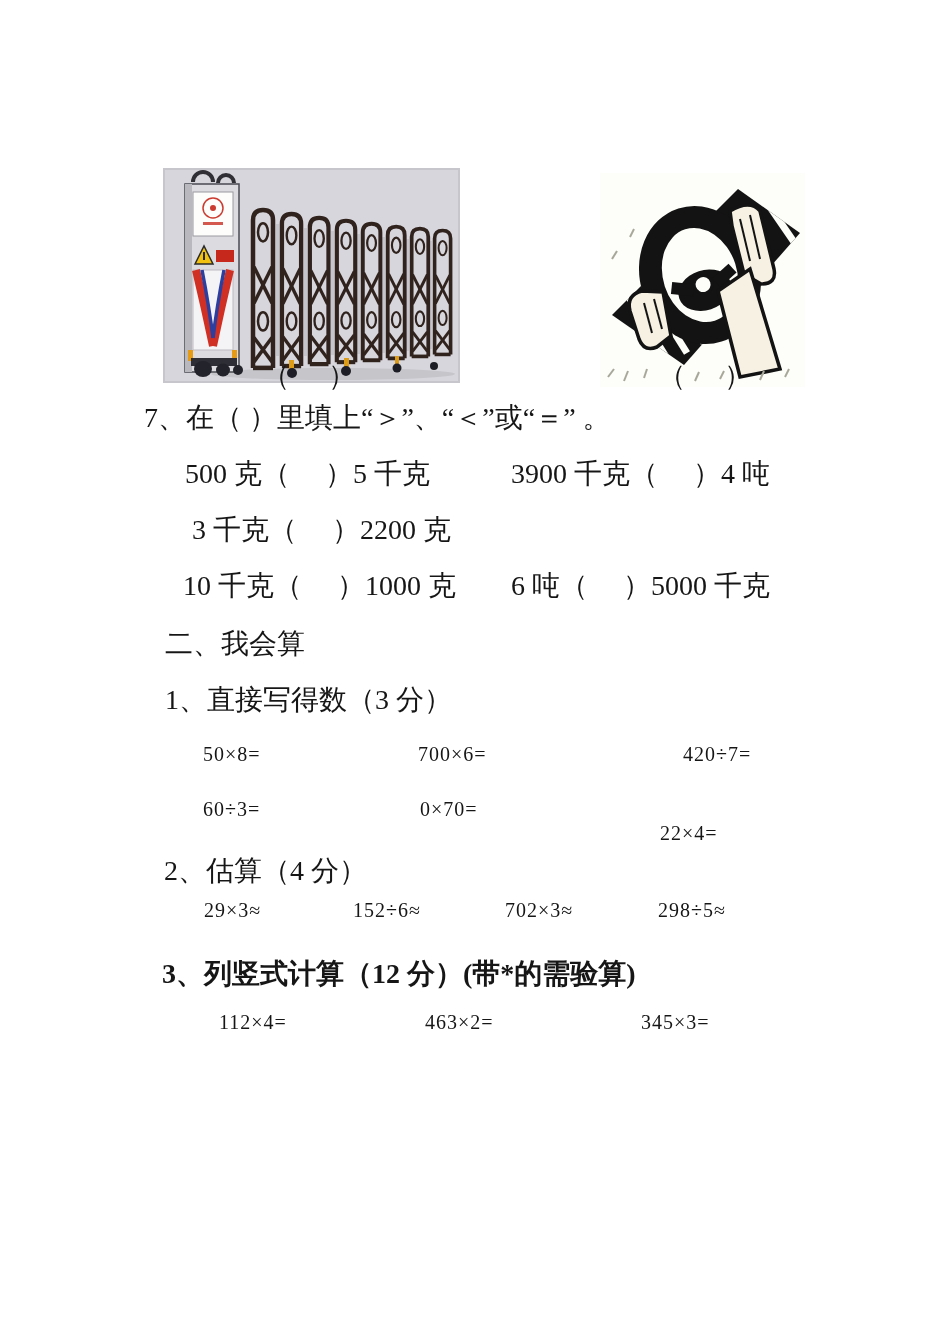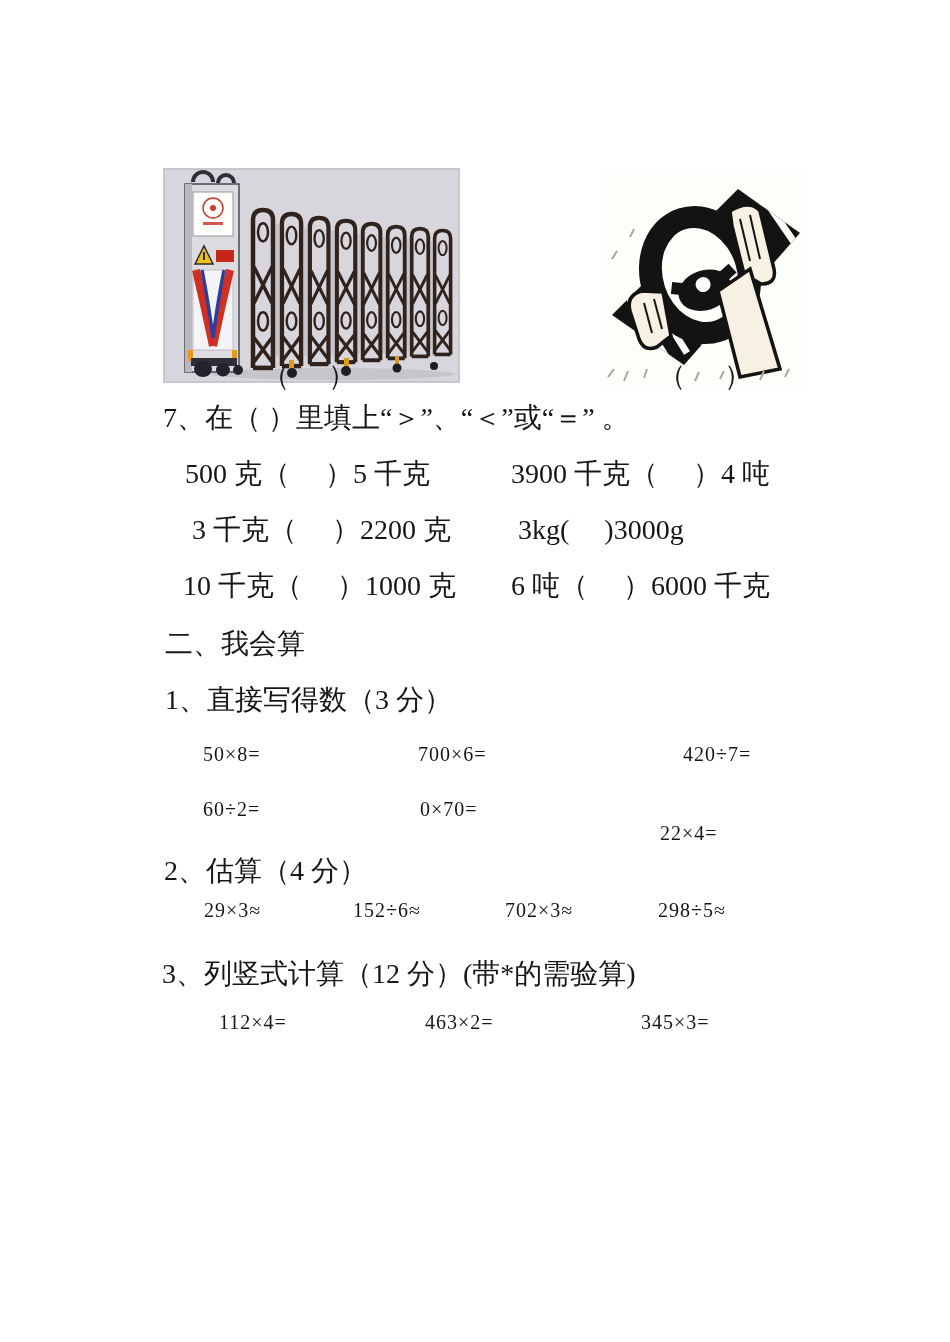--- a/index.html
+++ b/index.html
@@ -146,49 +146,48 @@
         <line x1="185" y1="204" x2="189" y2="196"></line>
         <line x1="12" y1="86" x2="17" y2="78"></line>
         <line x1="30" y1="64" x2="34" y2="56"></line>
       </g>
     </svg>
   </figure>
 
   <div class="abs cap" style="left:262px; top:360px;">（　 ）</div>
   <div class="abs cap" style="left:658px; top:360px;">（　 ）</div>
 
-  <div class="abs t" style="left:163px; top:402px;">7、在（ ）里填上“＞”、“＜”或“＝” 。</div>
+  <div class="abs t" style="left:144px; top:402px;">7、在（ ）里填上“＞”、“＜”或“＝” 。</div>
 
   <span class="abs t" style="left:185px; top:458px;">500 克（　 ）5 千克</span>
   <span class="abs t" style="left:511px; top:458px;">3900 千克（　 ）4 吨</span>
 
   <span class="abs t" style="left:192px; top:514px;">3 千克（　 ）2200 克</span>
-  <span class="abs t" style="left:518px; top:514px;">3kg(　 )3000g</span>
 
   <span class="abs t" style="left:183px; top:570px;">10 千克（　 ）1000 克</span>
-  <span class="abs t" style="left:511px; top:570px;">6 吨（　 ）6000 千克</span>
+  <span class="abs t" style="left:511px; top:570px;">6 吨（　 ）5000 千克</span>
 
   <div class="abs t" style="left:165px; top:628px;">二、我会算</div>
 
   <div class="abs t" style="left:165px; top:684px;">1、直接写得数（3 分）</div>
 
   <span class="abs math" style="left:203px; top:743px;">50×8=</span>
   <span class="abs math" style="left:418px; top:743px;">700×6=</span>
   <span class="abs math" style="left:683px; top:743px;text-align:right;">420÷7=</span>
 
-  <span class="abs math" style="left:203px; top:798px;">60÷2=</span>
+  <span class="abs math" style="left:203px; top:798px;">60÷3=</span>
   <span class="abs math" style="left:420px; top:798px;">0×70=</span>
   <span class="abs math" style="left:660px; top:798px;margin-top:24px;">22×4=</span>
 
   <div class="abs t" style="left:164px; top:855px;">2、估算（4 分）</div>
 
   <span class="abs math" style="left:204px; top:899px;">29×3≈</span>
   <span class="abs math" style="left:353px; top:899px;">152÷6≈</span>
   <span class="abs math" style="left:505px; top:899px;">702×3≈</span>
   <span class="abs math" style="left:658px; top:899px;">298÷5≈</span>
 
-  <div class="abs t" style="left:162px; top:958px;">3、列竖式计算（12 分）(带*的需验算)</div>
+  <div class="abs t" style="left:162px; top:958px;font-weight:bold;">3、列竖式计算（12 分）(带*的需验算)</div>
 
   <span class="abs math" style="left:192px; top:1011px;margin-left:27px;">112×4=</span>
   <span class="abs math" style="left:425px; top:1011px;">463×2=</span>
   <span class="abs math" style="left:641px; top:1011px;">345×3=</span>
 
 </div>
 
 </body></html>

